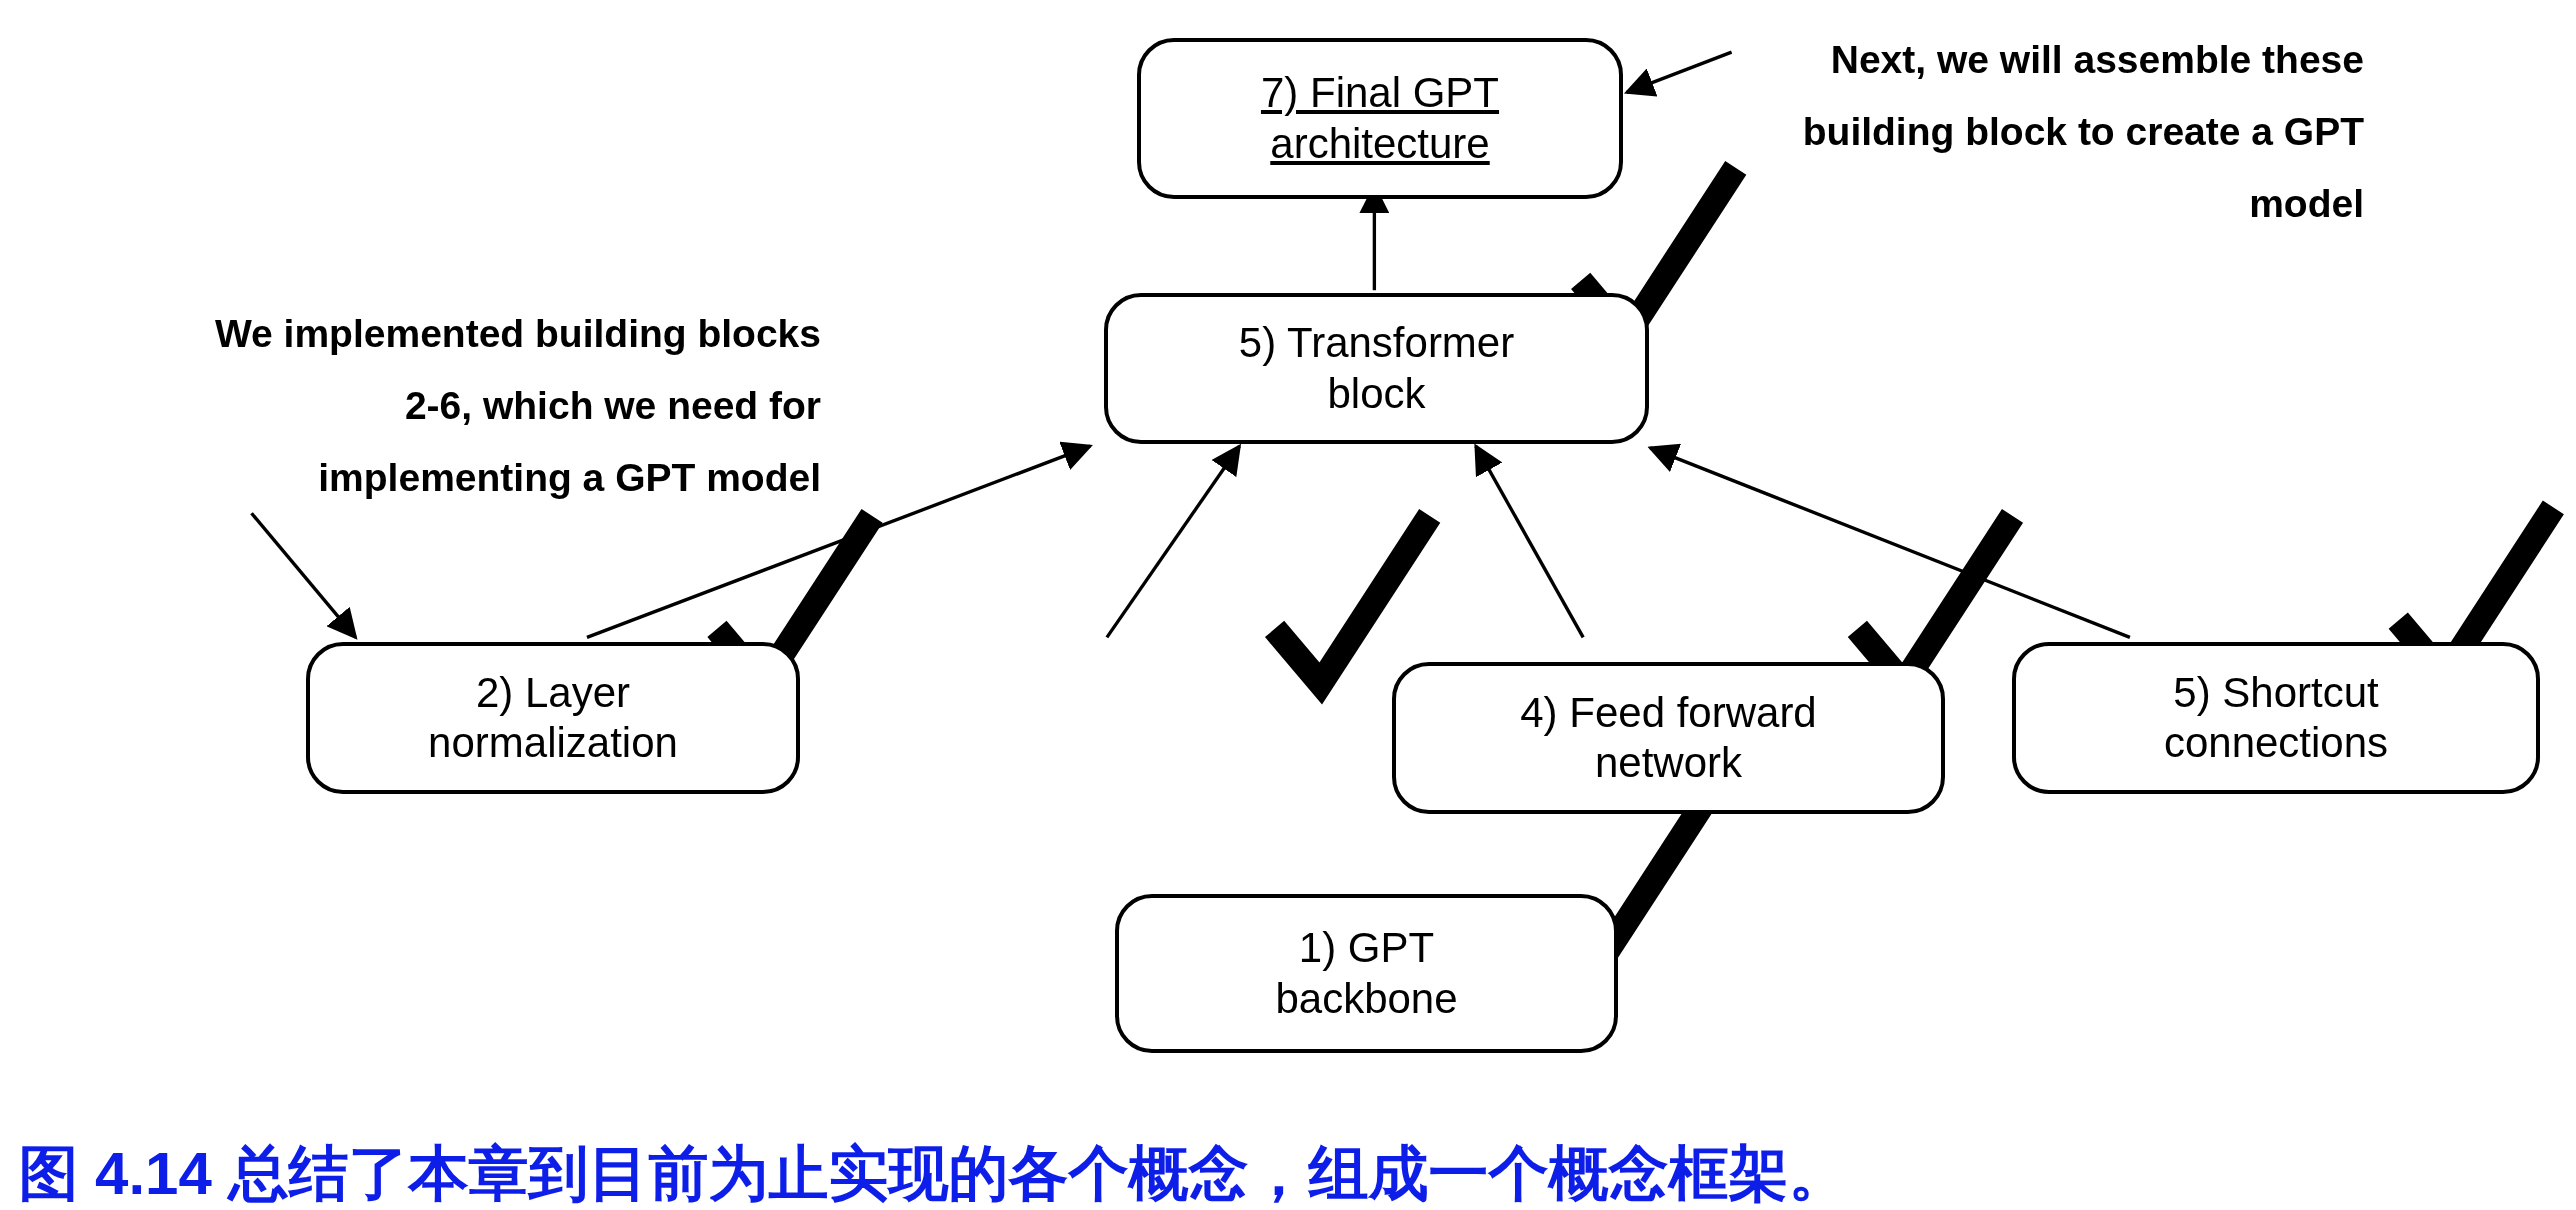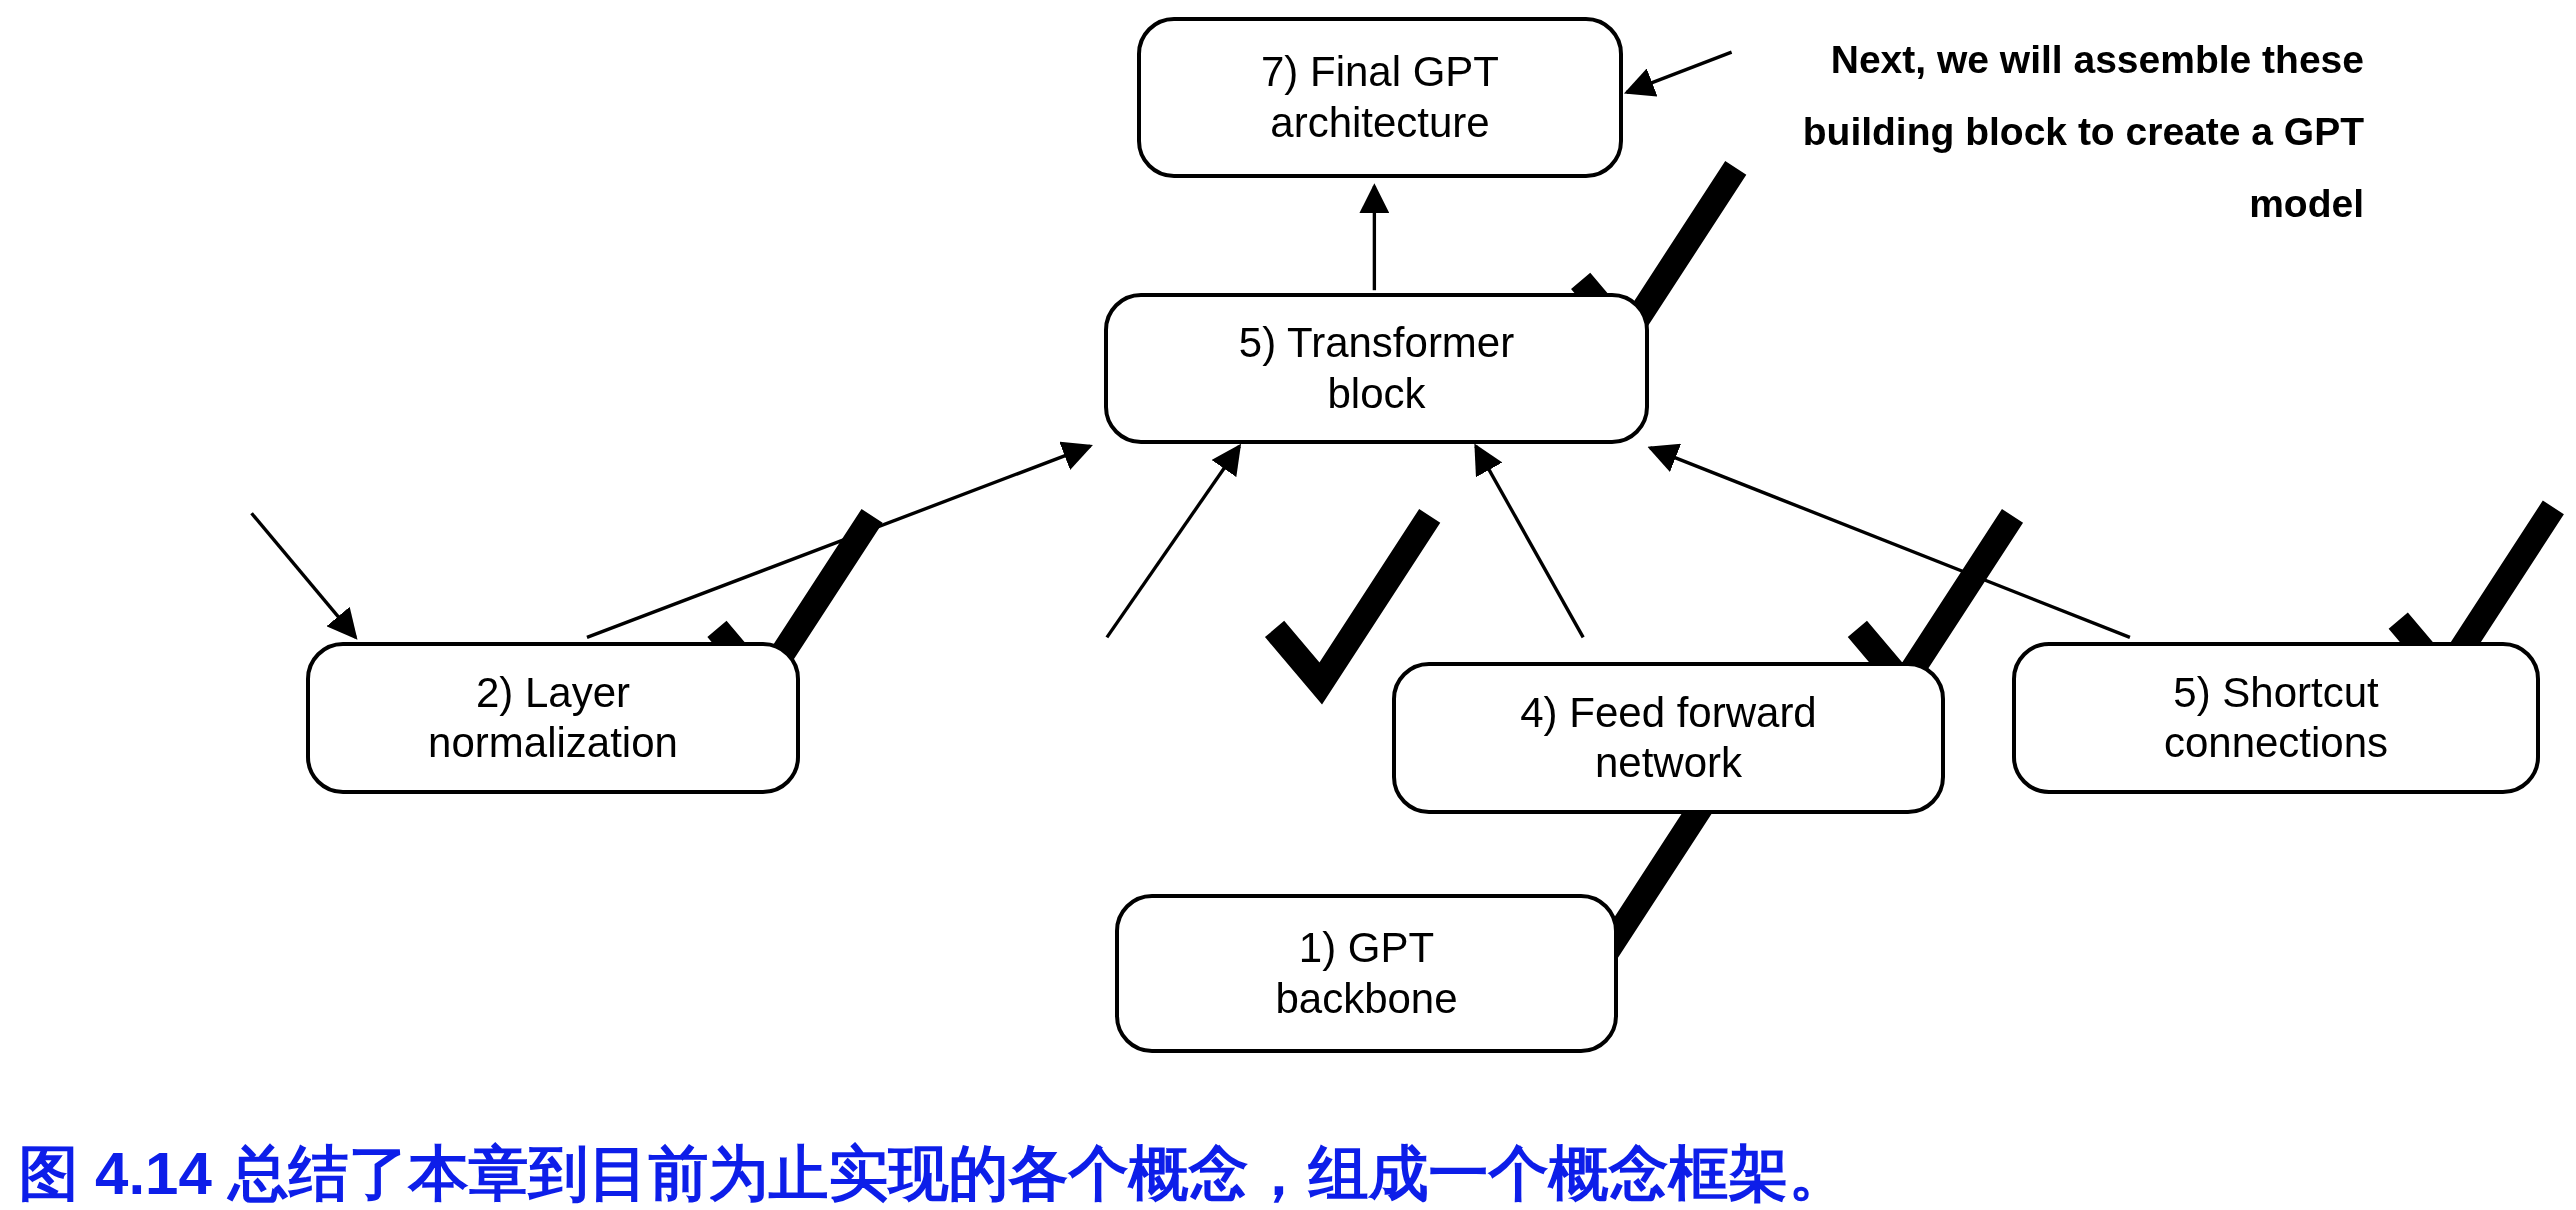--- a/index.html
+++ b/index.html
@@ -43,21 +43,21 @@
   }
   .caption {
     position: absolute;
     left: 18.4px; top: 1134px;
     font-size: 60px;
     font-weight: 700;
     color: #0d1ee9;
     z-index: 2;
   }
   
-  #box7 { left: 1137px; top: 17px;   width: 478px; height: 153px; }
+  #box7 { left: 1137px; top: 38px;   width: 478px; height: 153px; text-decoration: underline; }
   #box6 { left: 1104px; top: 293px;  width: 537px; height: 143px; }
   #box2 { left: 295px;  top: 642px;  width: 486px; height: 144px; margin-left: 11px; }
   #box3 { left: 845px; top: 642px;  width: 486px; height: 144px; }
   #box4 { left: 1392px; top: 642px;  width: 545px; height: 144px; margin-top: 20px; }
   #box5 { left: 1984px; top: 642px;  width: 520px; height: 144px; margin-left: 28px; }
   #box1 { left: 1115px; top: 894px; width: 495px; height: 151px; }
   #ann-left  { left: 117px;  top: 298px; width: 704px; }
   #ann-right { left: 1685px; top: 23.5px;  width: 679px; }
 </style>
 </head>
@@ -110,20 +110,23 @@
   </div>
   <div class="box" id="box5">
     <span>5) Shortcut
 connections</span>
   </div>
   <div class="box" id="box1">
     <span>1) GPT
 backbone</span>
   </div>
 
+  <div class="annotation" id="ann-left">We implemented building blocks
+2-6, which we need for
+implementing a GPT model</div>
   <div class="annotation" id="ann-right">Next, we will assemble these
 building block to create a GPT
 model</div>
 
   <div class="caption" style="color: rgb(13, 30, 233);">图 4.14 总结了本章到目前为止实现的各个概念，组成一个概念框架。</div>
 
 </div>
 
 
 </body></html>

